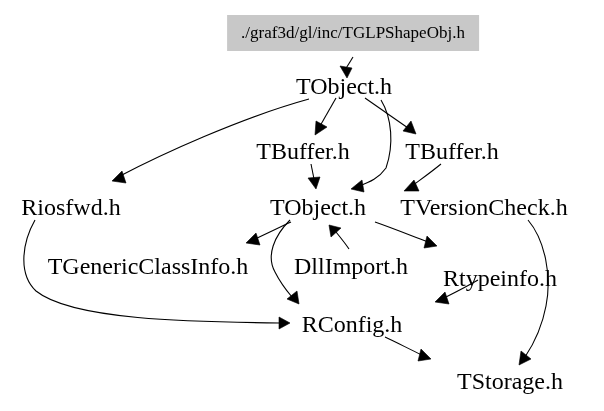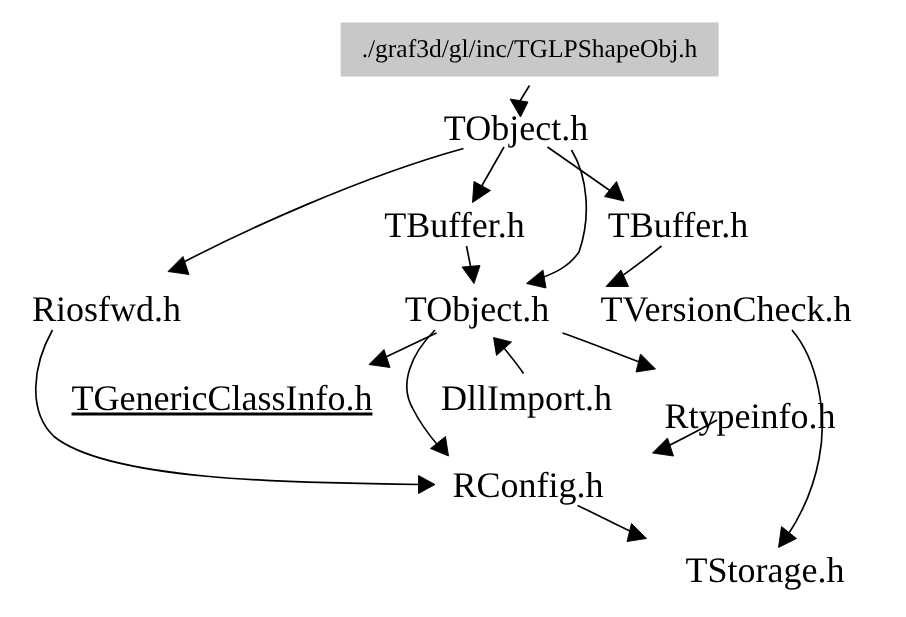--- a/index.html
+++ b/index.html
@@ -119,20 +119,20 @@
   </svg>
 
   <div id="nodes-layer">
       <div class="node root" style="left: 353px; top: 33px; background: rgb(200, 200, 200);">./graf3d/gl/inc/TGLPShapeObj.h</div>
       <div class="node" style="left: 344px; top: 86px;">TObject.h</div>
       <div class="node" style="left: 303px; top: 151px;">TBuffer.h</div>
       <div class="node" style="left: 452px; top: 151px;">TBuffer.h</div>
       <div class="node" style="left: 71px; top: 207px;">Riosfwd.h</div>
       <div class="node" style="left: 318px; top: 207px;">TObject.h</div>
       <div class="node" style="left: 460px; top: 207px; margin-left: 24px;">TVersionCheck.h</div>
-      <div class="node" style="left: 148px; top: 266px; text-decoration: underline;">TGenericClassInfo.h</div>
+      <div class="node" style="left: 148px; top: 266px;">TGenericClassInfo.h</div>
       <div class="node" style="left: 351px; top: 266px;">DllImport.h</div>
       <div class="node" style="left: 500px; top: 266px; margin-top: 12px;">Rtypeinfo.h</div>
       <div class="node" style="left: 352px; top: 324px;">RConfig.h</div>
       <div class="node" style="left: 510px; top: 381px;">TStorage.h</div>
     </div>
 
 </div>
 
 </body></html>

